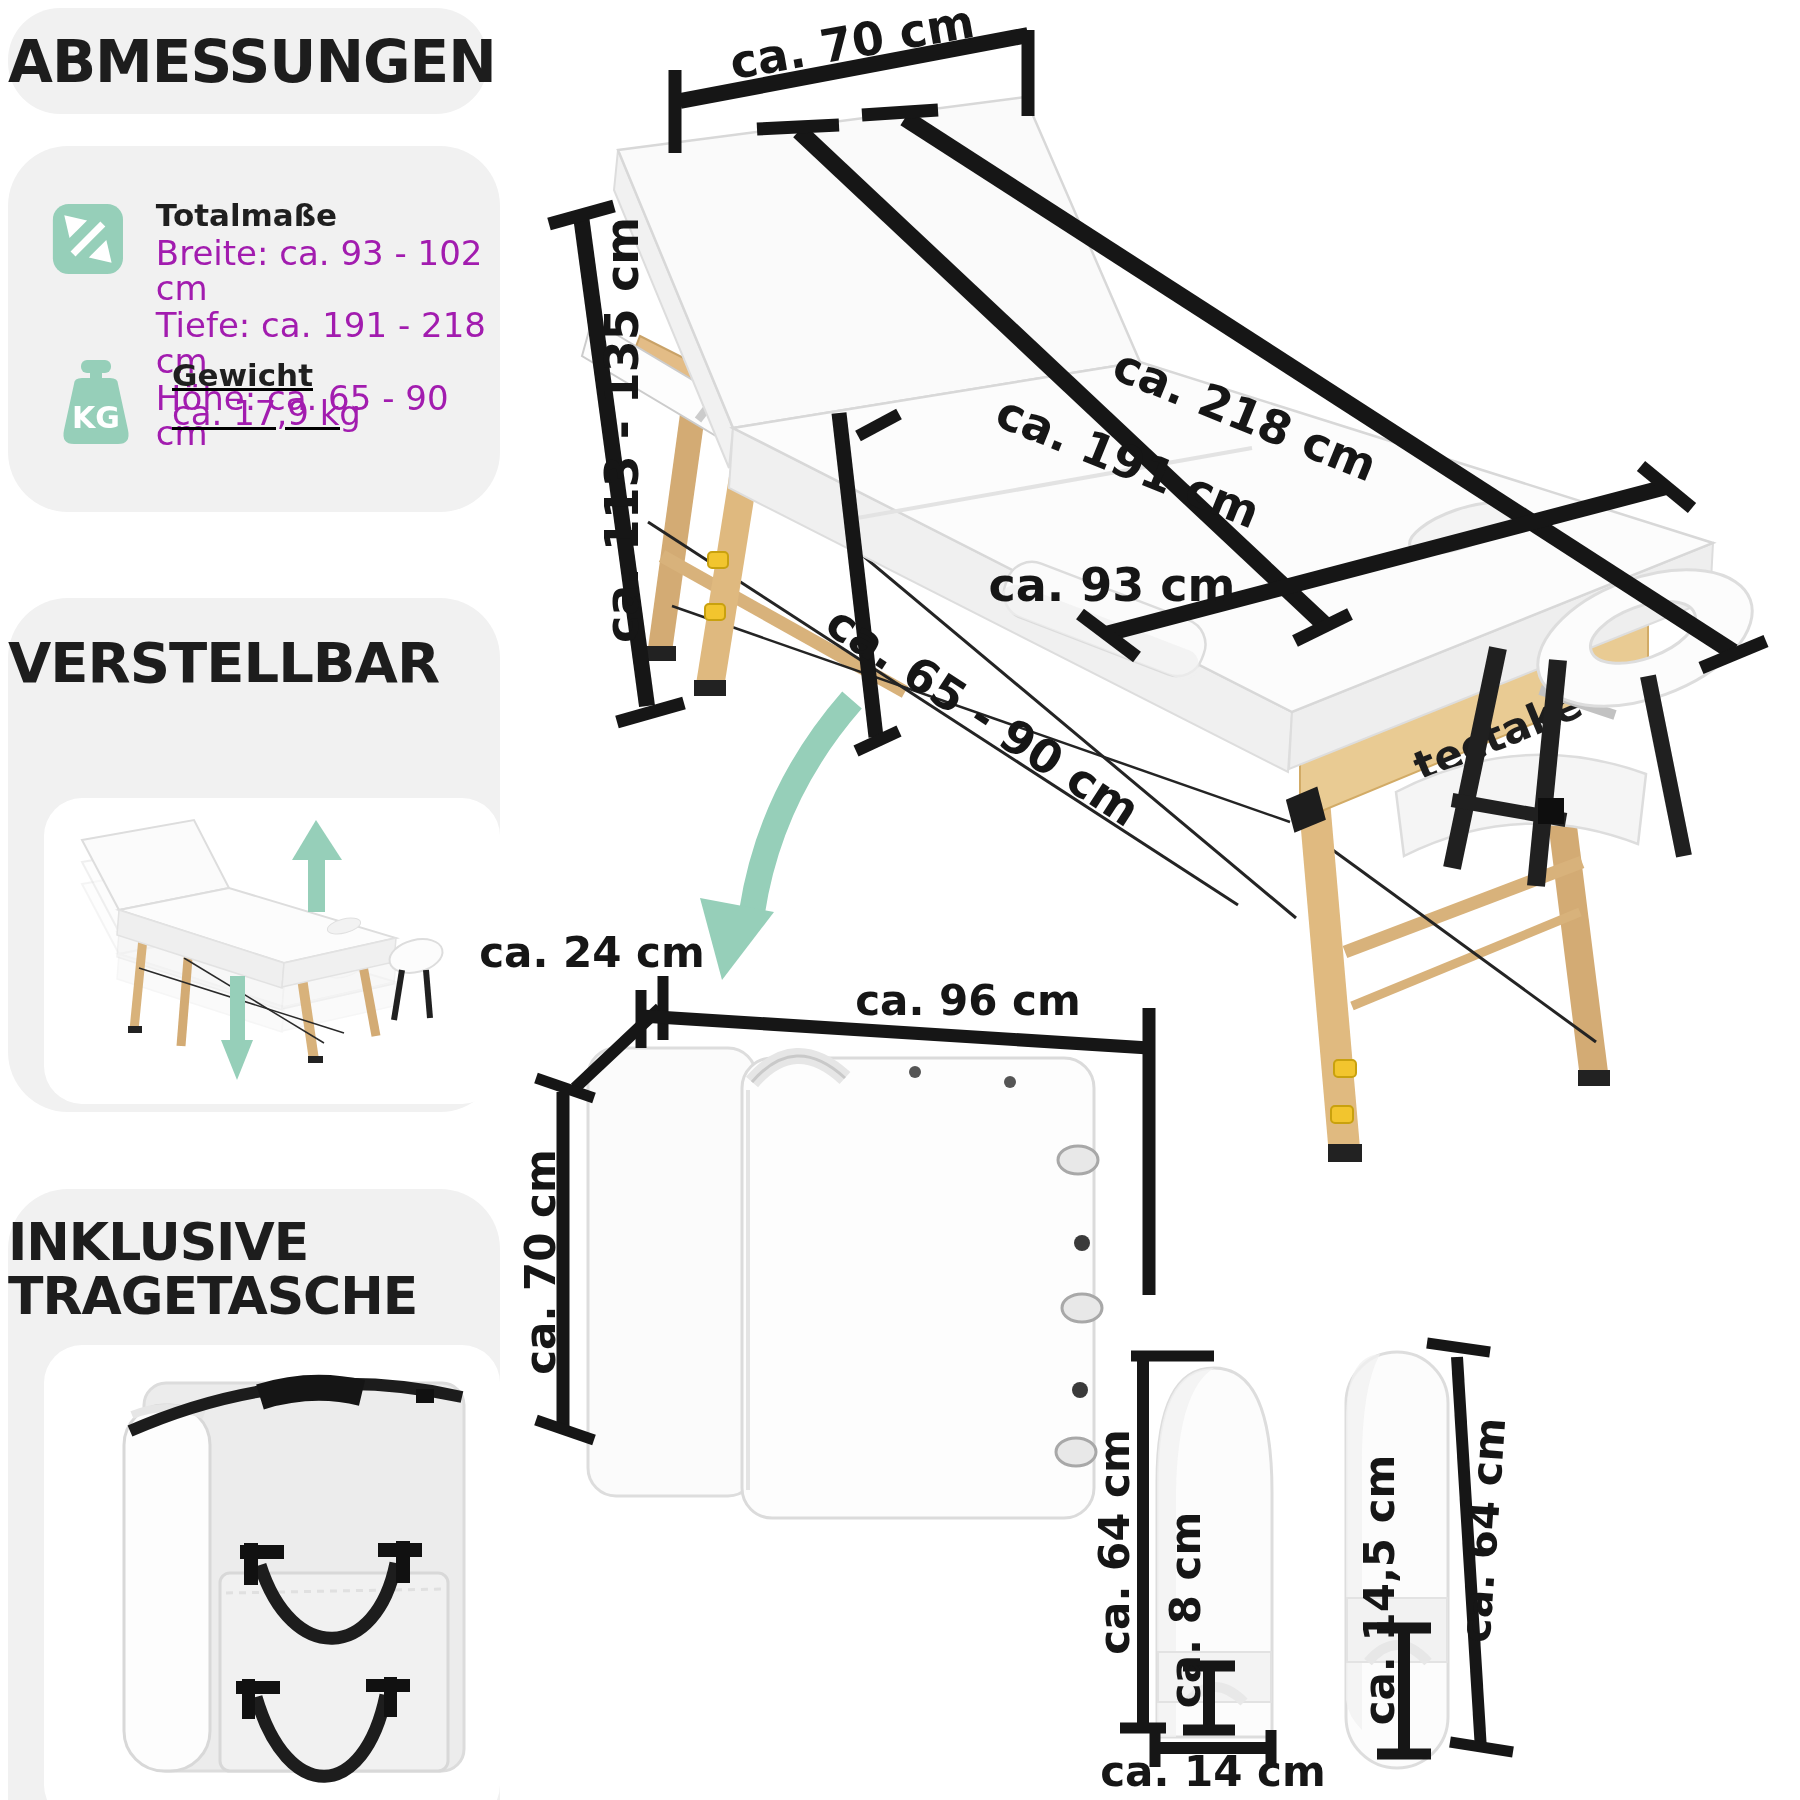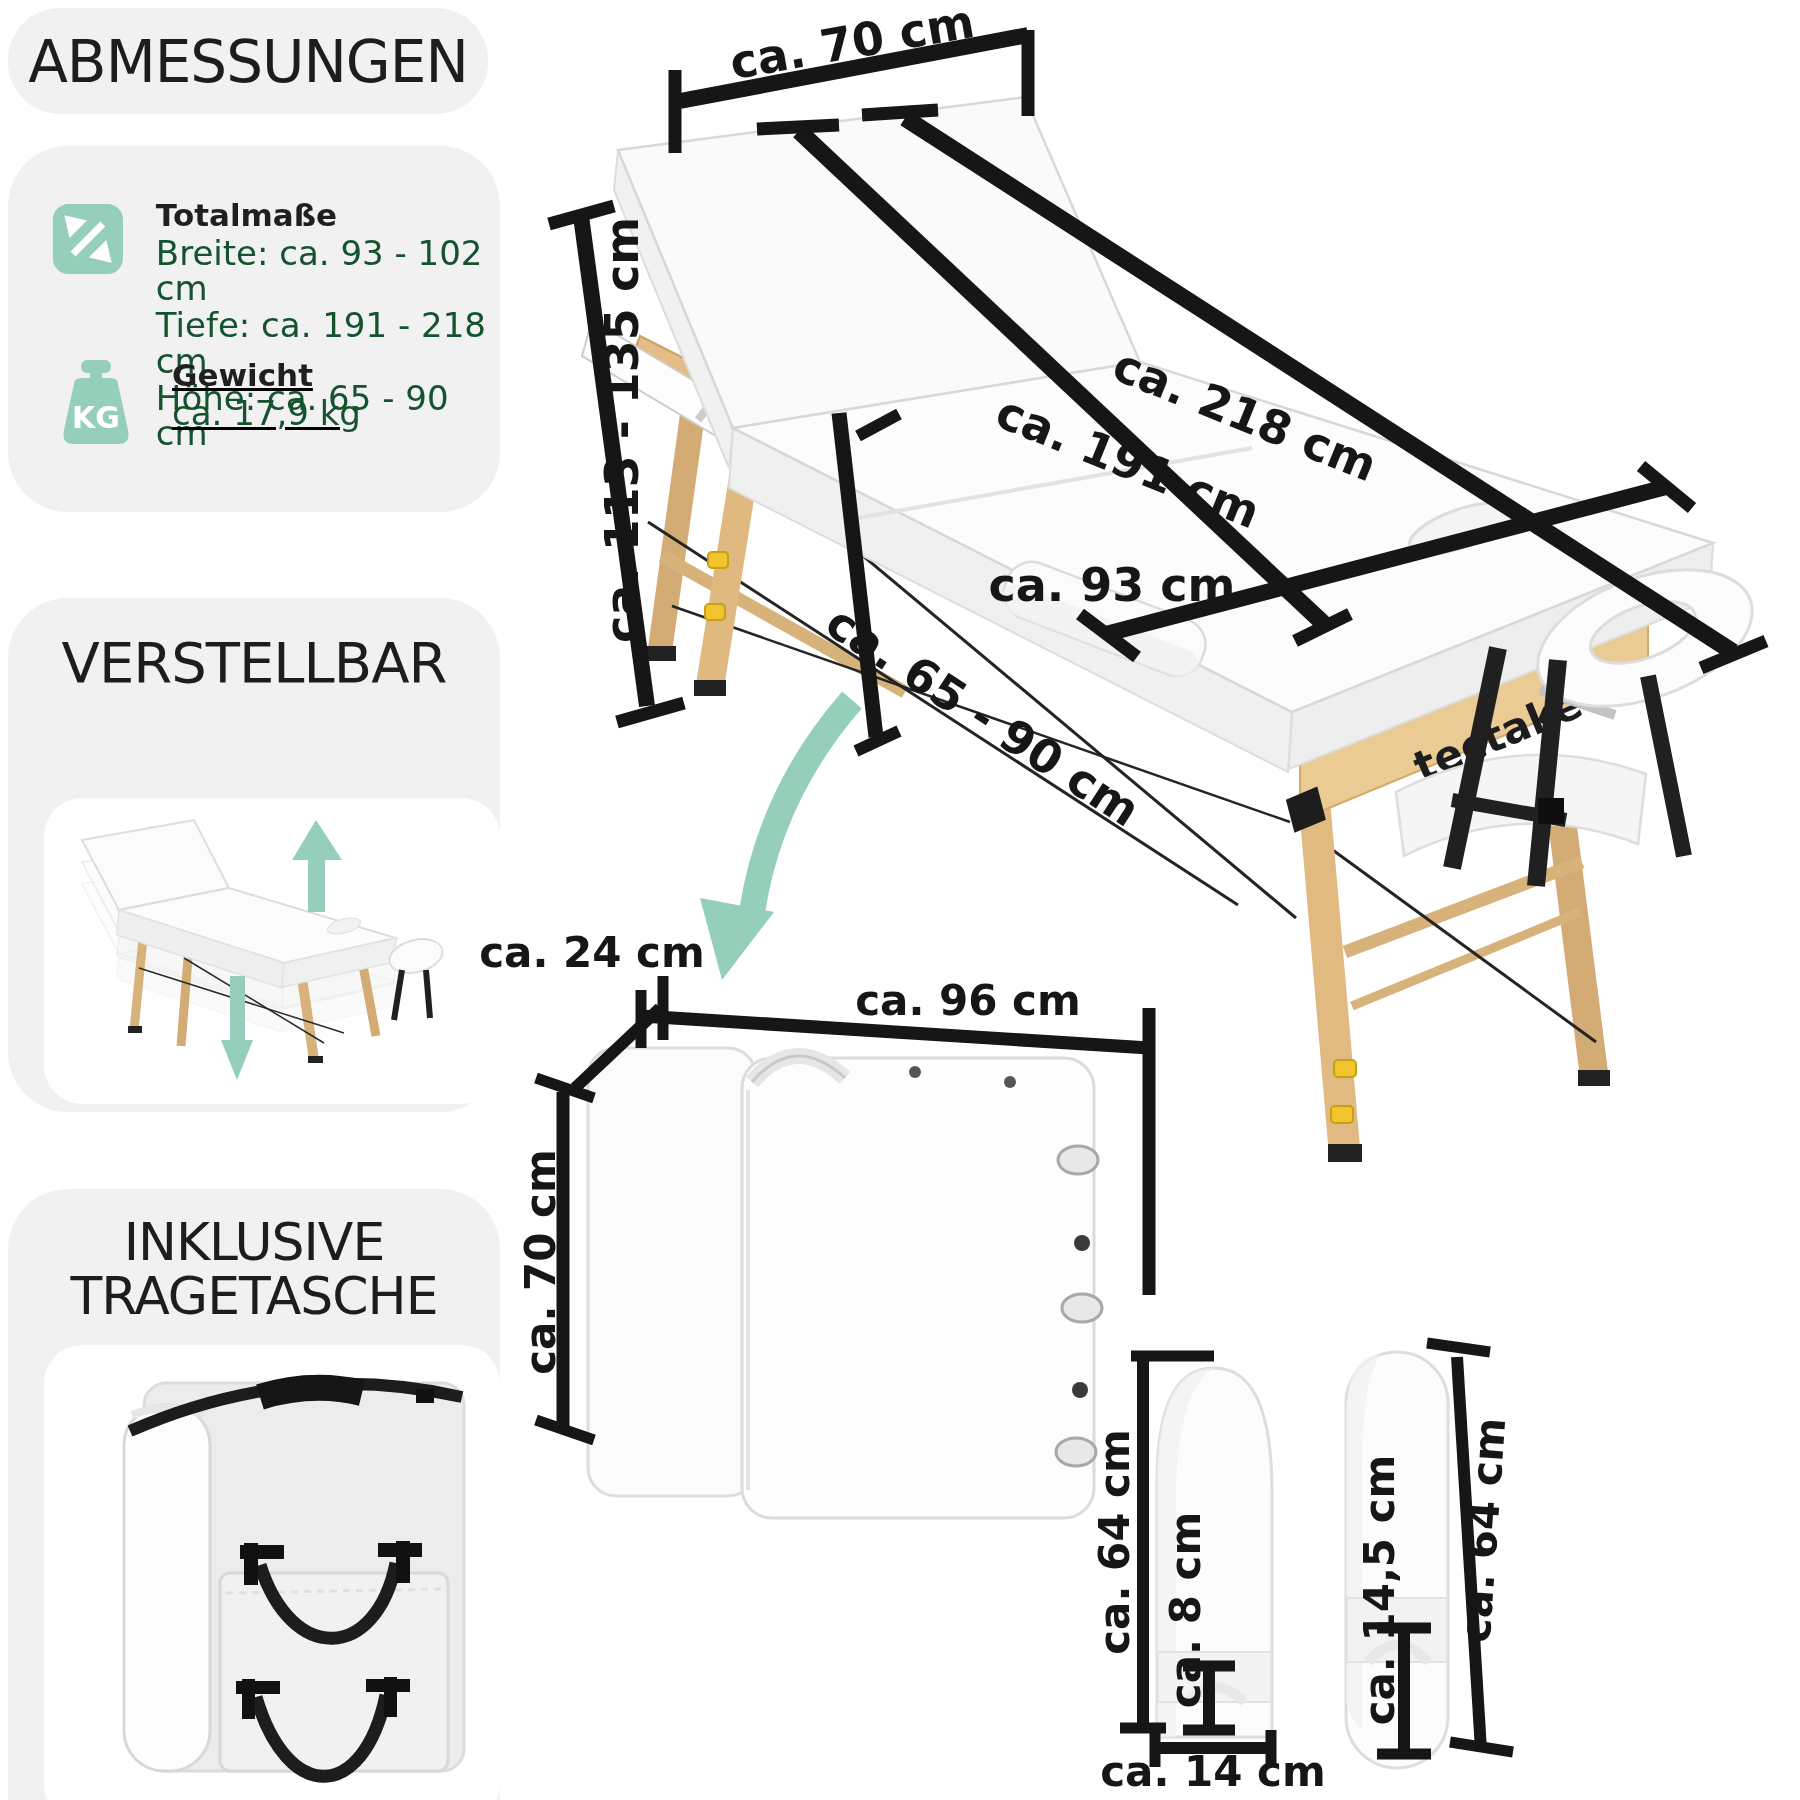--- a/index.html
+++ b/index.html
@@ -6,35 +6,35 @@
   #stage{position:relative;width:1800px;height:1800px;background:#ffffff;overflow:hidden;
          font-family:"DejaVu Sans","Liberation Sans",sans-serif;}
   svg{display:block;}
   .layer{position:absolute;left:0;top:0;}
   
   .panel{position:absolute;background:#f1f1f1;border-radius:60px;}
   #panel-a{left:8px;top:8px;width:480px;height:106px;border-radius:52px;}
   #panel-b{left:8px;top:146px;width:492px;height:366px;}
   #panel-c{left:8px;top:598px;width:492px;height:514px;}
   #panel-d{left:8px;top:1177px;width:492px;height:827px;margin-top:12px;}
-  .panel-title{position:absolute;width:100%;text-align:center;color:#1d1d1d;
-               font-weight:400;letter-spacing:-1px;line-height:1.04;}
+  .panel-title{position:absolute;width:100%;color:#1d1d1d;
+               font-weight:700;letter-spacing:-1px;line-height:1.04;}
   #panel-a .panel-title{top:24px;font-size:58px;}
   .title-black{font-size:56px;}
   .title-green{font-size:52px;color:#96cfb9;}
   #panel-c .panel-title{top:36px;}
   #panel-d .panel-title{top:26px;font-size:52px;}
   .inner-box{position:absolute;background:#ffffff;border-radius:38px;}
   #inner-c{left:36px;top:200px;width:456px;height:306px;}
   #inner-d{left:36px;top:156px;width:456px;height:478px;}
   
   .spec-row{position:absolute;left:44px;display:flex;align-items:flex-start;}
   .spec-text{margin-left:32px;}
   .spec-head{font-size:31px;font-weight:700;color:#1f1f1f;line-height:1.15;}
-  .spec-line{font-size:34px;color:#14532d;line-height:1.04;margin-top:2px;}
+  .spec-line{font-size:34px;color:#a21caf;line-height:1.04;margin-top:2px;}
   
   .dim{position:absolute;font-weight:700;font-size:46px;color:#161616;white-space:nowrap;
        transform:translate(-50%,-50%) rotate(var(--r,0deg));}
   .dim.sm{font-size:42px;}
 </style>
 </head>
 <body>
 
 <div id="stage">
 

